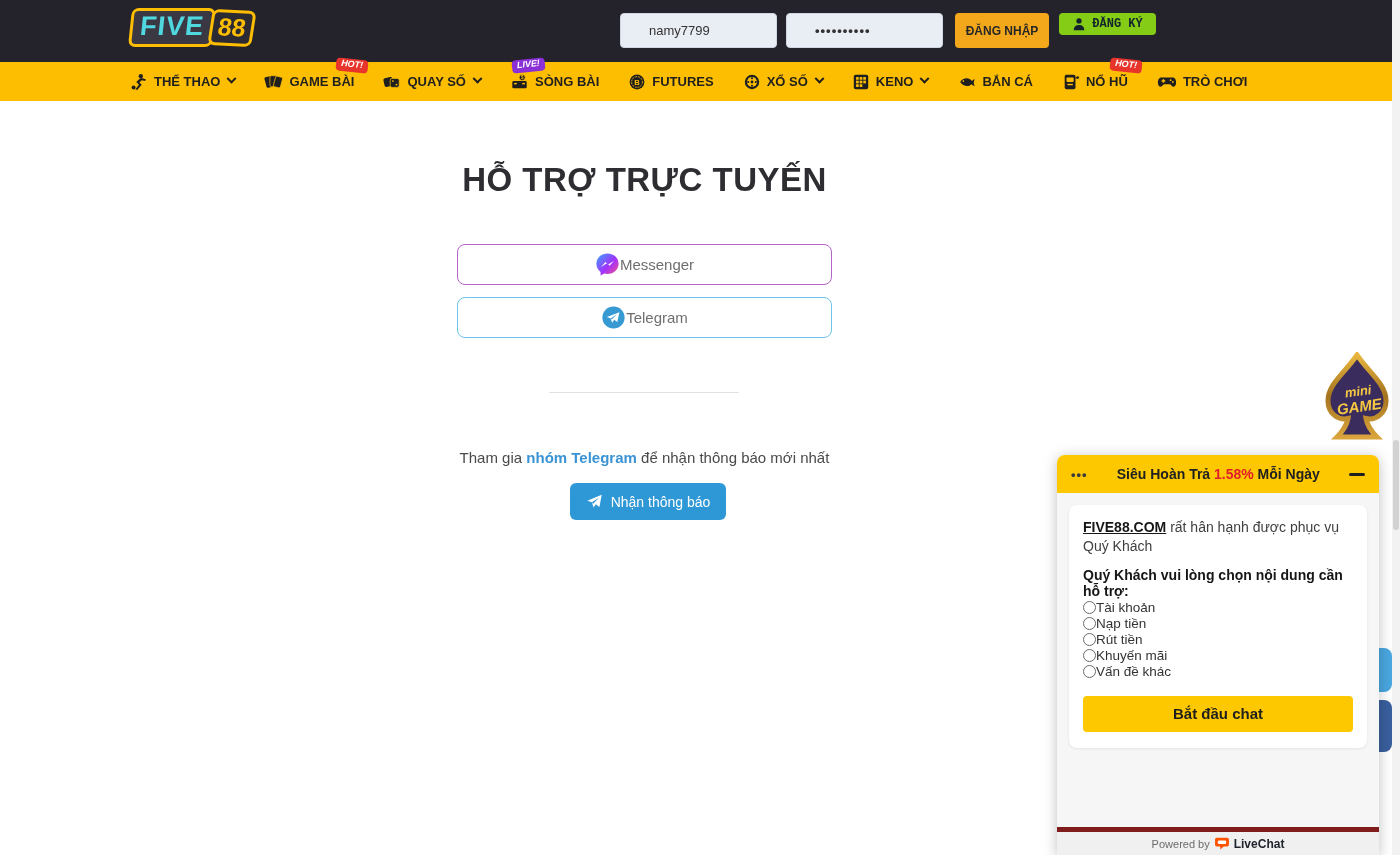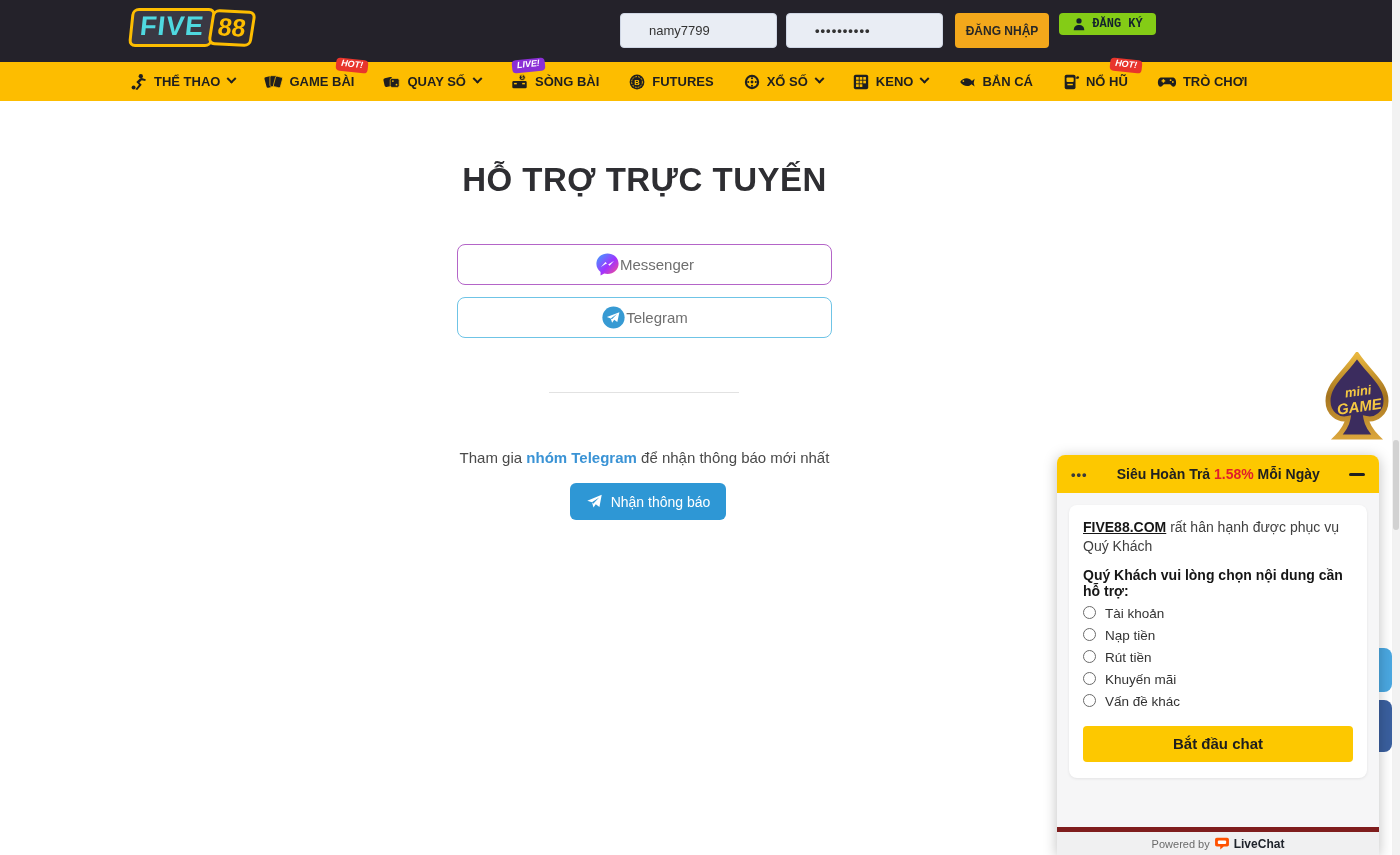--- a/index.html
+++ b/index.html
@@ -77,21 +77,21 @@
   .chat-menu { color:#3a3a3a; font-size:13px; font-weight:bold; letter-spacing:1px; cursor:pointer; }
   .chat-title { flex:1; text-align:center; font-size:14px; font-weight:bold; color:#202020; }
   .chat-title .hl { color:#e01e2b; }
   .chat-min { width:16px; height:3px; background:#202020; border-radius:2px; cursor:pointer; }
   .chat-body { flex:1; padding:12px; overflow:hidden; }
   .chat-card { background:#fff; border-radius:8px; padding:13px 14px 16px 14px;
                box-shadow:0 1px 3px rgba(0,0,0,0.08); }
   .msg-line { font-size:14px; color:#3f3f3f; line-height:1.35; }
   .msg-brand { font-weight:bold; color:#161616; text-decoration:underline; cursor:pointer; }
   .msg-prompt { font-size:14px; font-weight:bold; color:#161616; margin-top:11px; }
-  .radio-row { display:flex; gap:9px; margin-top:7px; cursor:pointer; }
+  .radio-row { display:flex; align-items:center; margin-top:1px; cursor:pointer; }
   .radio-circle { width:13px; height:13px; border:1.5px solid #6b6b6b; border-radius:50%;
                   background:#fff; flex:0 0 auto; }
   .radio-label { font-size:13.5px; color:#333; }
   .start-chat-btn { margin-top:17px; width:100%; height:36px; background:#fdc800; border:none;
                     border-radius:4px; font-size:15px; font-weight:bold; color:#1e1e1e; cursor:pointer;
                     font-family:"Liberation Sans", sans-serif; }
   .chat-footer { flex:0 0 28px; background:#f0f0f1; border-top:5px solid #7f1d1d; display:flex;
                  align-items:center; justify-content:center; gap:5px; }
   .powered { font-size:11px; color:#6b6b6b; }
   .lc-brand { font-size:12px; font-weight:bold; color:#20242c; }

